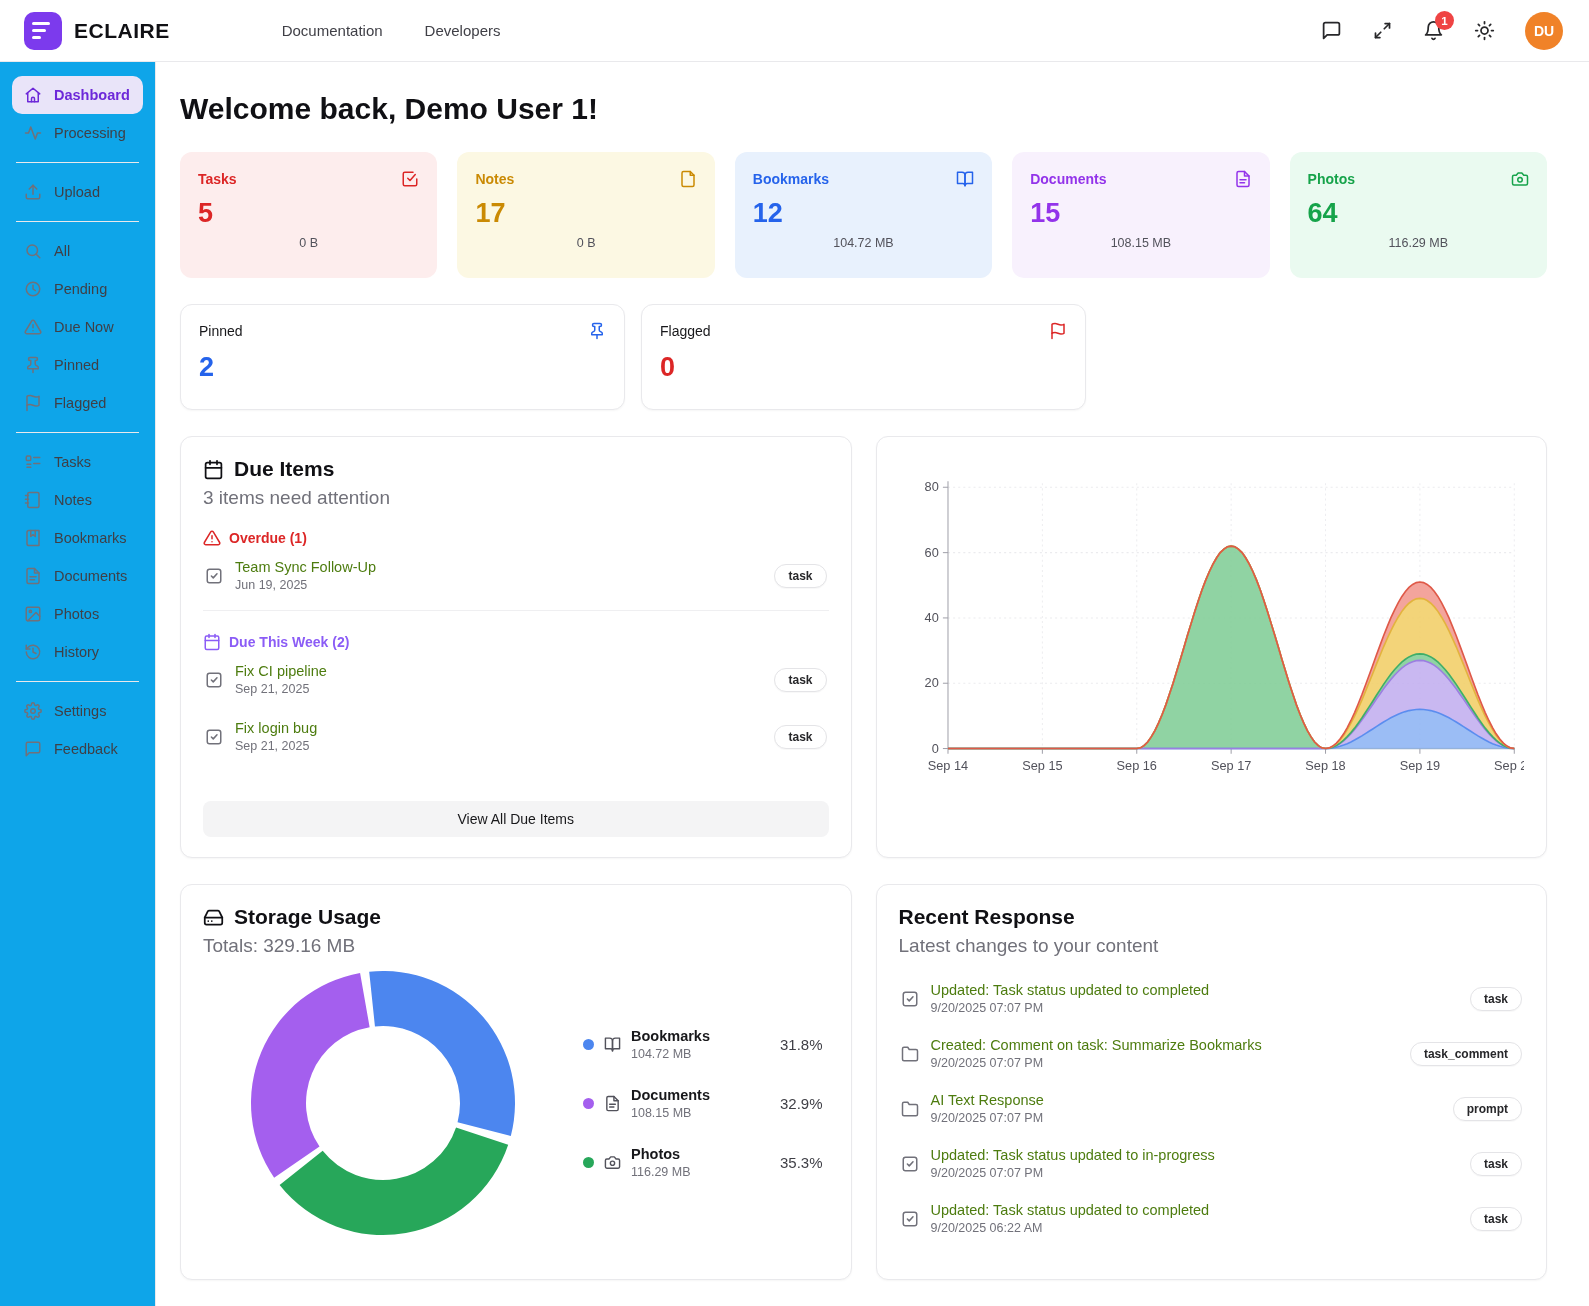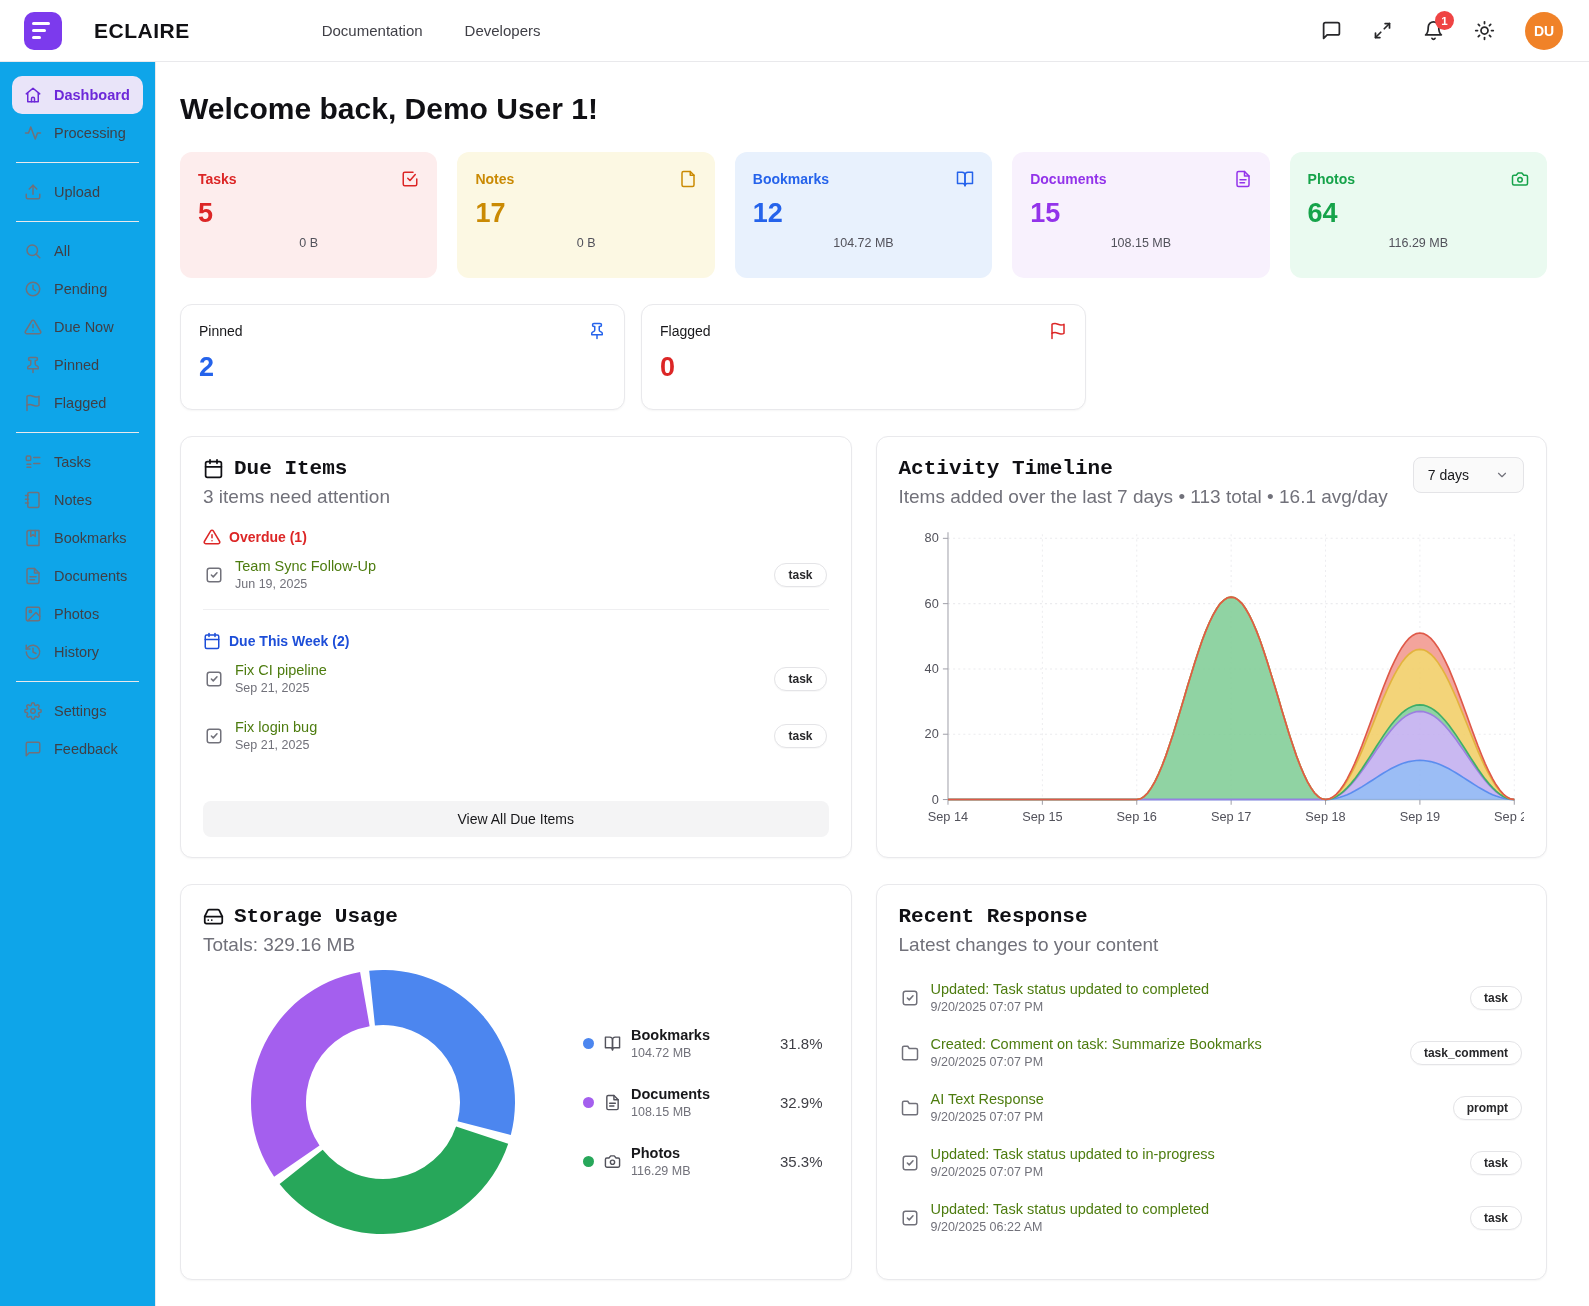--- a/index.html
+++ b/index.html
@@ -1,19 +1,19 @@
 <!DOCTYPE html>
 <html><head>
 <meta charset="utf-8">
 <style>
   * { margin:0; padding:0; box-sizing:border-box; }
   html,body { width:1589px; height:1306px; background:#fff; font-family:"Liberation Sans", sans-serif; color:#18181b; overflow:hidden; }
 
   
-  .topbar { height:62px; display:flex; align-items:center; padding:0 26px 0 24px; border-bottom:1px solid #e9e9ec; background:#fff;gap:20px; }
+  .topbar { height:62px; display:flex; align-items:center; padding:0 26px 0 24px; border-bottom:1px solid #e9e9ec; background:#fff; }
   .logo-box { width:38px; height:38px; border-radius:10px; background:#7c3aed; display:flex; flex-direction:column; justify-content:center; gap:4px; padding:8px; }
   .logo-box span { display:block; height:3px; border-radius:2px; background:#fff; }
   .logo-box span:nth-child(1){ width:18px; }
   .logo-box span:nth-child(2){ width:14px; }
   .logo-box span:nth-child(3){ width:9px; }
   .app-name { font-size:21px; font-weight:700; letter-spacing:.5px; margin-left:12px; color:#101014; }
   .topnav { display:flex; gap:42px; margin-left:112px; }
   .topnav a { font-size:15px; color:#3f3f46; text-decoration:none; cursor:pointer; }
   .top-actions { margin-left:auto; display:flex; align-items:center; gap:30px; }
   .icon-btn { position:relative; background:none; border:none; cursor:pointer; color:#27272a; display:flex; align-items:center; }
@@ -50,26 +50,26 @@
   .quick-value { font-size:27px; font-weight:700; margin-top:12px; }
   .q-pinned .quick-value,.q-pinned .ic { color:#2563eb; }
   .q-review .quick-value,.q-review .ic { color:#ea580c; }
   .q-flagged .quick-value,.q-flagged .ic { color:#dc2626; }
 
   
   .panels { display:grid; grid-template-columns:1fr 1fr; gap:24px; margin-top:26px; }
   .panel { background:#fff; border:1px solid #e9e9ec; border-radius:12px; padding:20px 22px; box-shadow:0 1px 2px rgba(0,0,0,.04); overflow:hidden; }
   .panel.r1 { height:422px; display:flex; flex-direction:column; }
   .panel.r2 { height:396px; }
-  .panel-title { display:flex; align-items:center; gap:10px; font-size:21px; font-weight:700; color:#101014;font-family:Liberation Mono, monospace; }
+  .panel-title { display:flex; align-items:center; gap:10px; font-size:21px; font-weight:700; color:#101014; }
   .panel-sub { font-size:19px; color:#71717a; margin-top:6px; }
   .panel-head-row { display:flex; justify-content:space-between; align-items:flex-start; }
 
   .section-label { display:flex; align-items:center; gap:8px; font-size:14px; font-weight:600; margin-top:20px; }
-  .sec-red { color:#dc2626; } .sec-amber { color:#1d4ed8; }
+  .sec-red { color:#dc2626; } .sec-amber { color:#8b5cf6; }
   .item-row { display:flex; align-items:center; gap:12px; padding:12px 2px; }
   .item-row .ic { color:#71717a; flex:none; }
   .item-title { font-size:14.5px; font-weight:500; color:#4d7c0f; }
   .item-sub { font-size:12.5px; color:#71717a; margin-top:3px; }
   .pill { margin-left:auto; border:1px solid #e4e4e7; background:#fff; border-radius:999px; padding:4px 13px; font-size:12px; font-weight:600; color:#27272a; box-shadow:0 1px 1px rgba(0,0,0,.03); white-space:nowrap; }
   .sec-divider { border-top:1px solid #efeff1; margin:6px 0 2px; }
   .view-all { margin-top:auto; width:100%; background:#f4f4f5; border:none; border-radius:8px; padding:10px; font-size:14px; font-weight:500; color:#18181b; cursor:pointer; font-family:inherit; }
 
   .range-select { display:flex; align-items:center; gap:26px; border:1px solid #e4e4e7; background:#fafafa; border-radius:8px; padding:9px 14px; font-size:14px; color:#18181b; cursor:pointer; }
   .range-select .ic { width:14px; height:14px; color:#71717a; }
@@ -428,34 +428,20 @@
             <div class="item-title">Fix login bug</div>
             <div class="item-sub">Sep 21, 2025</div>
           </div>
           <span class="pill">task</span>
         </div>
 
         <button class="view-all">View All Due Items</button>
       </section>
 
       <section class="panel r1">
-        <div class="panel-head-row">
-          <div>
-            <div class="panel-title">
-                <span>Activity Timeline</span>
-              </div>
-            <div class="panel-sub">Items added over the last 7 days • 113 total • 16.1 avg/day</div>
-          </div>
-          <div class="range-select">
-            <span>7 days</span>
-            <svg class="ic" viewBox="0 0 24 24">
-                <polyline points="6 9 12 15 18 9"></polyline>
-              </svg>
-          </div>
-        </div>
         <div class="chart-wrap">
           <svg viewBox="0 0 613 308">
               <line x1="140.5" y1="12" x2="140.5" y2="272" stroke="#ededf0" stroke-dasharray="2 3"></line>
               <line x1="233" y1="12" x2="233" y2="272" stroke="#ededf0" stroke-dasharray="2 3"></line>
               <line x1="325.5" y1="12" x2="325.5" y2="272" stroke="#ededf0" stroke-dasharray="2 3"></line>
               <line x1="418" y1="12" x2="418" y2="272" stroke="#ededf0" stroke-dasharray="2 3"></line>
               <line x1="510.5" y1="12" x2="510.5" y2="272" stroke="#ededf0" stroke-dasharray="2 3"></line>
               <line x1="603" y1="12" x2="603" y2="272" stroke="#ededf0" stroke-dasharray="2 3"></line>
               <line x1="48" y1="208" x2="603" y2="208" stroke="#ebebee" stroke-dasharray="2 3"></line>
               <line x1="48" y1="144" x2="603" y2="144" stroke="#ebebee" stroke-dasharray="2 3"></line>

